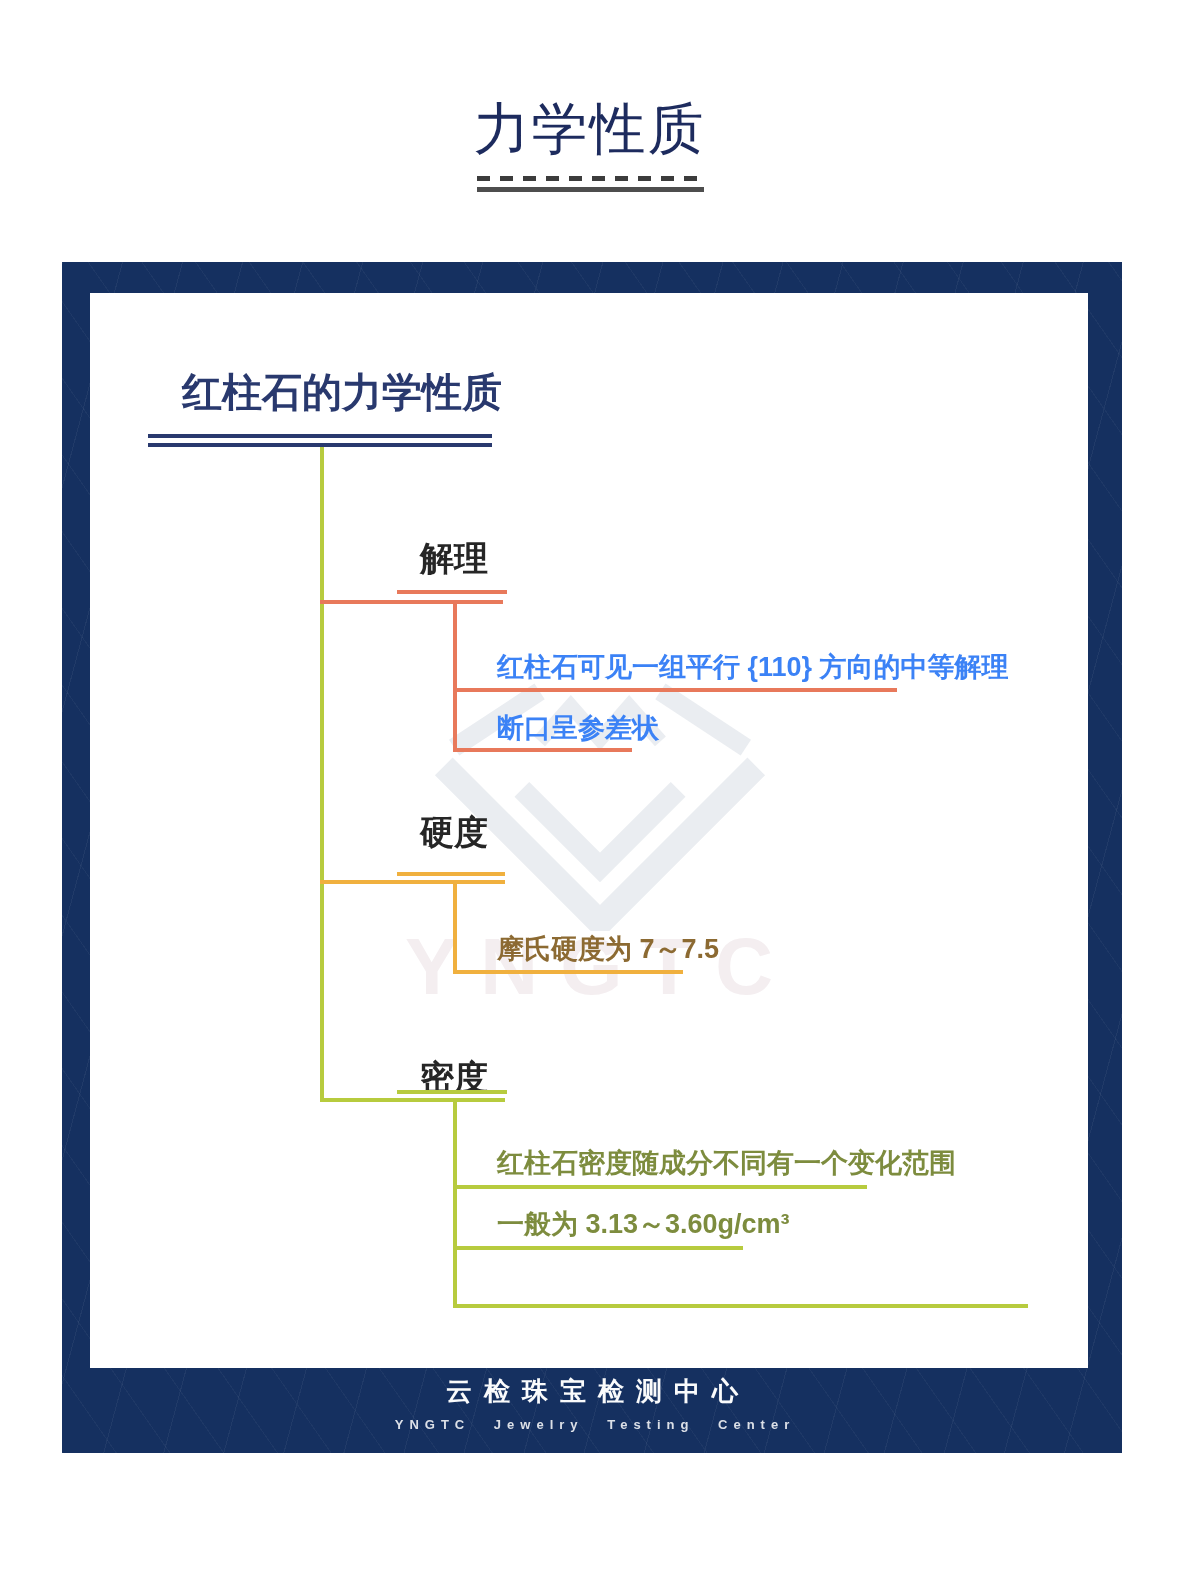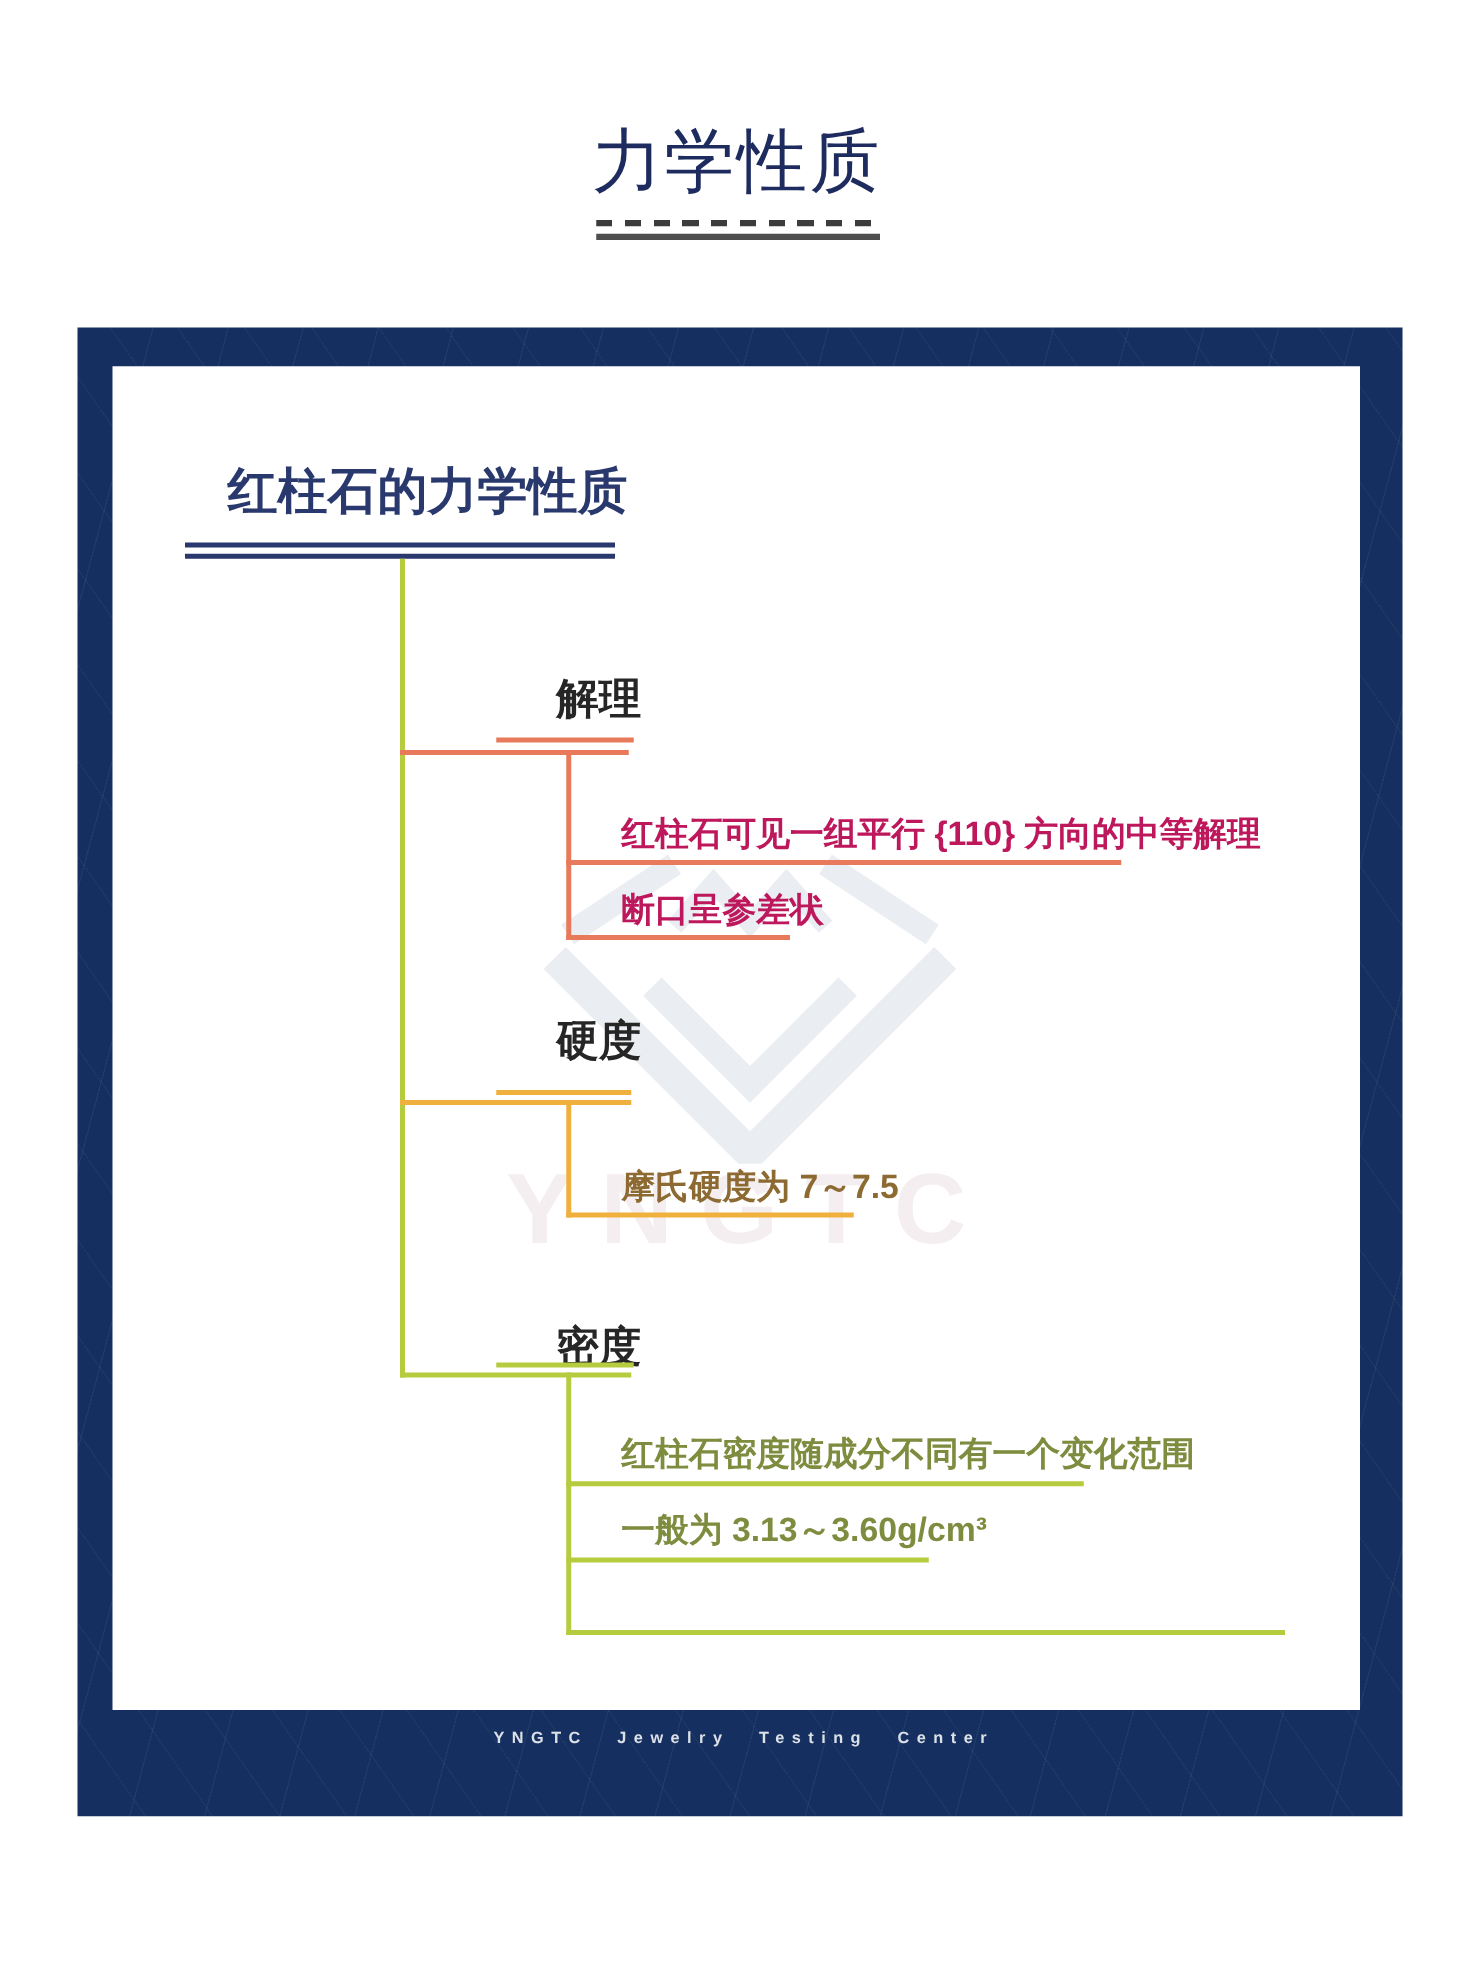--- a/index.html
+++ b/index.html
@@ -42,23 +42,23 @@
     left:0; top:628px; width:100%; text-align:center; z-index:0;
     font-size:80px; font-weight:bold; color:#f4eef0; letter-spacing:22px; text-indent:22px;
   }
   .root-label { left:92px; top:72px; font-size:40px; font-weight:bold; color:#29396e; z-index:1; }
   .line { z-index:1; }
   .navy  { background:#29396e; }
   .orange{ background:#e8795b; }
   .amber { background:#f0b03e; }
   .green { background:#b7cb3e; }
 
-  .node-label { font-size:34px; font-weight:bold; color:#262626; z-index:1;margin-left:25px; }
+  .node-label { font-size:34px; font-weight:bold; color:#262626; z-index:1; }
   .leaf { font-size:27px; font-weight:bold; white-space:nowrap; z-index:1; }
-  .leaf.c-orange { color:#be185d; }
+  .leaf.c-orange { color:#3b82f6; }
   .leaf.c-amber  { color:#8c6a32; }
   .leaf.c-green  { color:#7d8c3e;text-align:center; }
 </style>
 </head>
 <body>
 
 <div class="abs page-title">力学性质</div>
 <div class="abs title-dashes"></div>
 <div class="abs title-rule"></div>
 
@@ -108,15 +108,16 @@
     <div class="abs line green" style="left:363px;top:892px;width:414px;height:4px;"></div>
 
     <div class="abs leaf c-green" style="left:407px;top:913px;">一般为 3.13～3.60g/cm³</div>
     <div class="abs line green" style="left:363px;top:953px;width:290px;height:4px;"></div>
 
     <div class="abs line green" style="left:363px;top:1011px;width:575px;height:4px;"></div>
 
   </div>
 
   <div class="abs card-footer">
+    <div class="footer-cn">云检珠宝检测中心</div>
     <div class="footer-en">YNGTC Jewelry Testing Center</div>
   </div>
 </div>
 
 </body></html>

